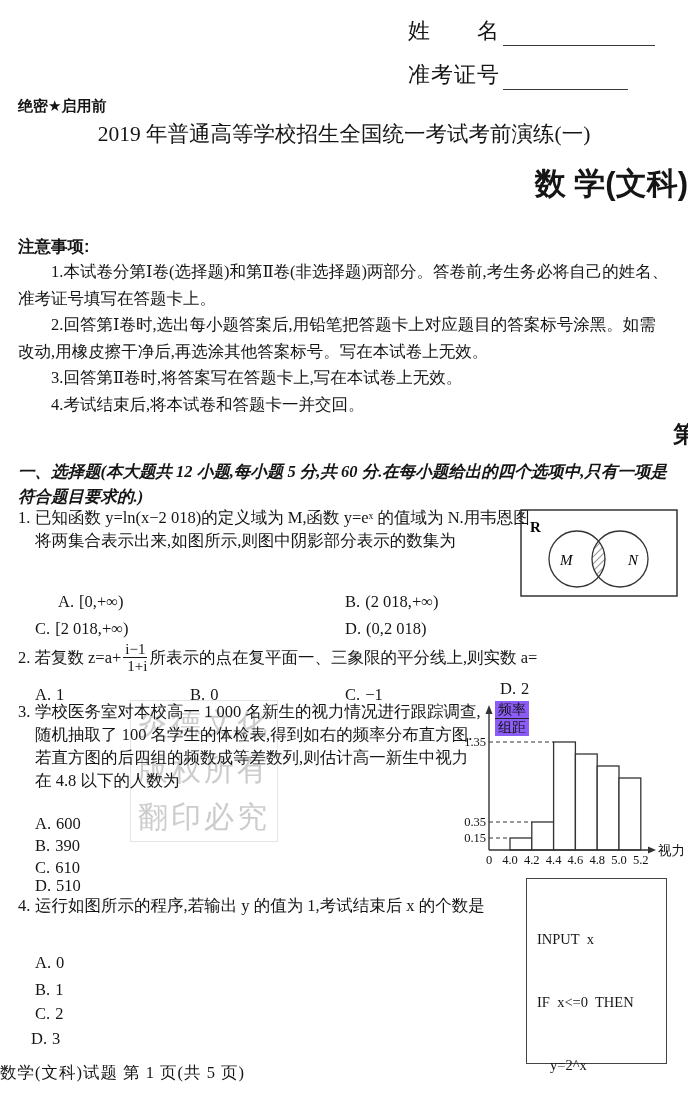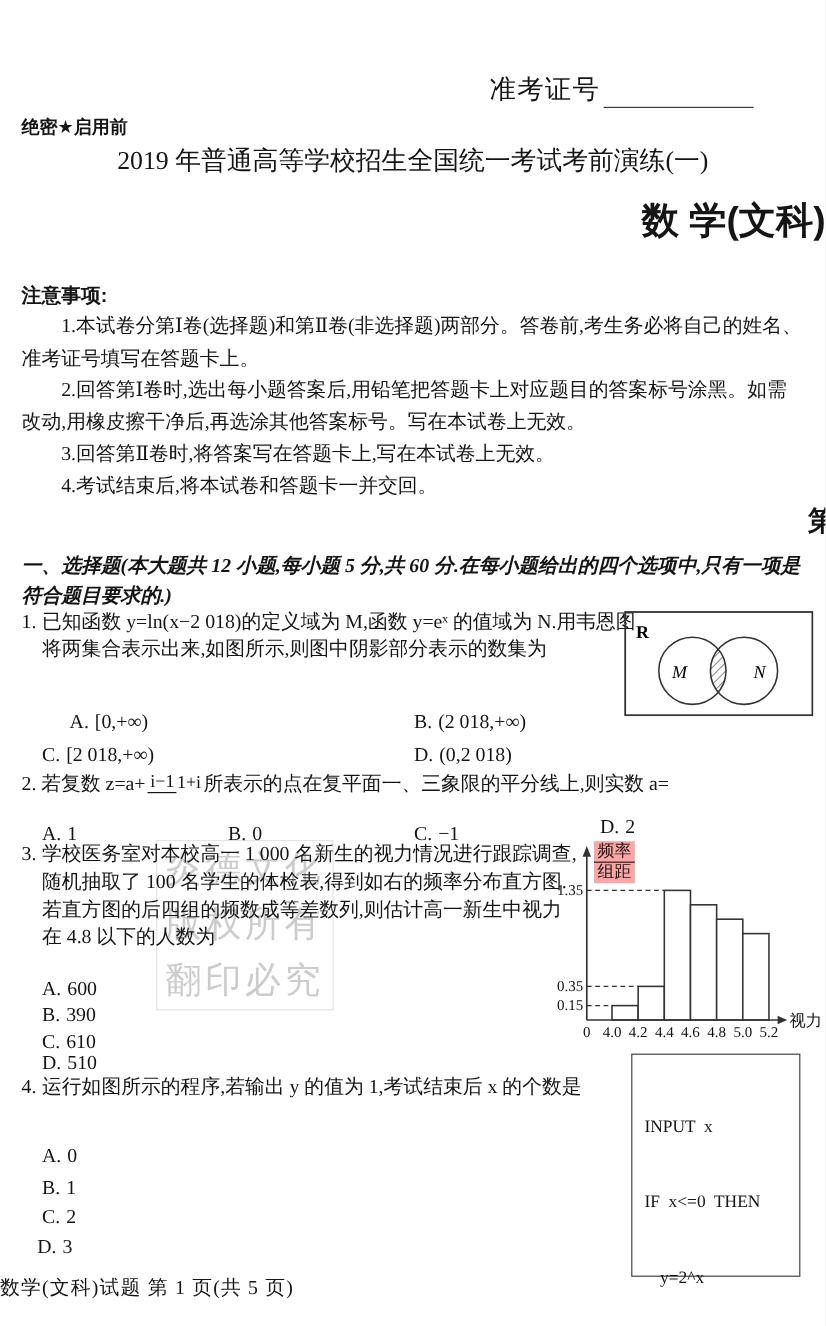--- a/index.html
+++ b/index.html
@@ -28,27 +28,27 @@
 
   .question{font-size:16.5px;line-height:23px;}
   .qnum{position:absolute;left:0;top:0;}
   .qtext{padding-left:17px;}
   .opt{position:absolute;white-space:nowrap;}
   .opt-label{margin-right:5px;}
 
   
   .q2row{display:flex;align-items:center;font-size:16.5px;white-space:nowrap;}
   .q2row .qn{margin-right:4px;}
-  .frac{display:inline-flex;flex-direction:row;align-items:flex-end;
+  .frac{display:inline-flex;flex-direction:column;align-items:flex-end;
         font-size:15px;line-height:16px;margin:0 2px;font-family:Liberation Serif, serif;}
   .frac .fnum{border-bottom:1.2px solid #151515;padding:0 2px;}
 
   
   .chart{left:460px;top:698px;width:228px;height:170px;}
-  .ylabel{position:absolute;left:35px;top:3px;text-align:center;font-size:14px;line-height:17px;z-index:2;background:#fca5a5;}
+  .ylabel{position:absolute;left:35px;top:3px;text-align:center;font-size:14px;line-height:17px;z-index:2;background:#8b5cf6;}
   .ylabel .ynum{display:block;border-bottom:1.5px solid #222;padding:0 3px;}
   .ylabel .yden{display:block;}
 
   
   .program-box{left:526px;top:878px;width:119px;height:168px;border:1.5px solid #444;
                padding:8px 10px;font-size:14.5px;line-height:21px;white-space:pre;}
   .pline.indent{padding-left:13px;}
 
   .footer{left:0;top:1062px;width:100%;text-align:left;font-size:16.5px;letter-spacing:1px;}
 
@@ -62,20 +62,23 @@
 <body>
 
 <div id="page">
 
   <div class="watermark">
     <div>炎德文化</div>
     <div>版权所有</div>
     <div>翻印必究</div>
   </div>
 
+  <div class="abs field-row" style="left:408px;top:16px;">
+    <span class="field-label">姓　　名</span><span class="blank-line" style="width:152px;"></span>
+  </div>
   <div class="abs field-row" style="left:408px;top:60px;">
     <span class="field-label">准考证号</span><span class="blank-line" style="width:125px;"></span>
   </div>
 
   <div class="abs secrecy">绝密★启用前</div>
   <div class="abs exam-title">2019 年普通高等学校招生全国统一考试考前演练(一)</div>
   <div class="abs subject-title">数 学(文科)</div>
 
   <div class="abs notice-head">注意事项:</div>
   <div class="abs notice-body">

